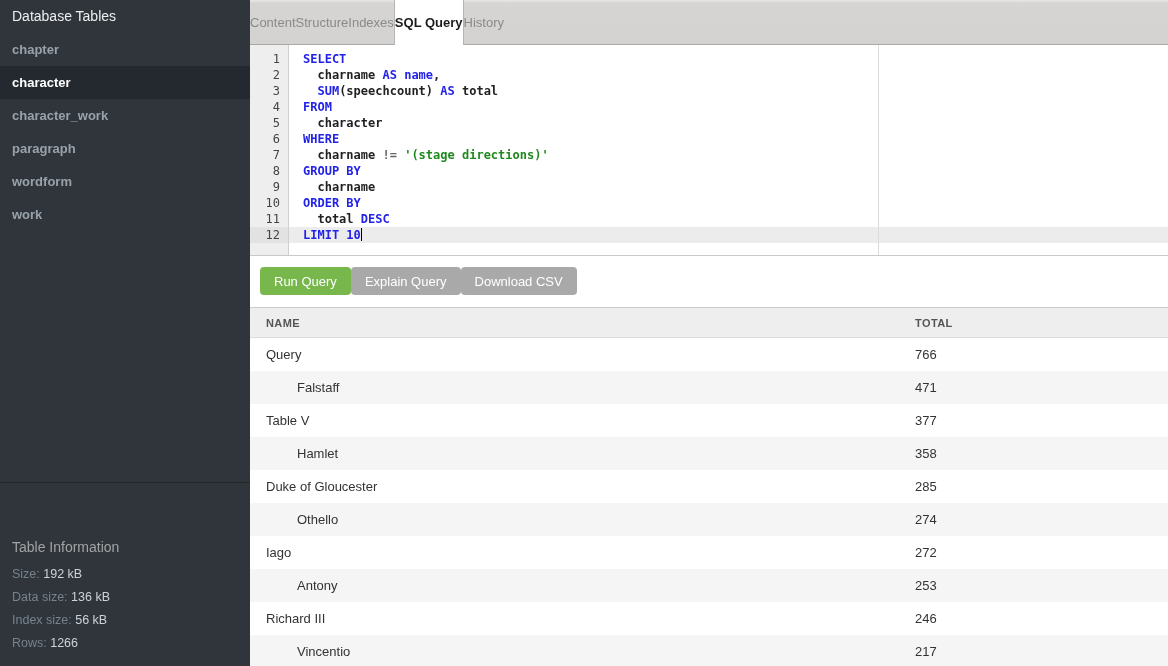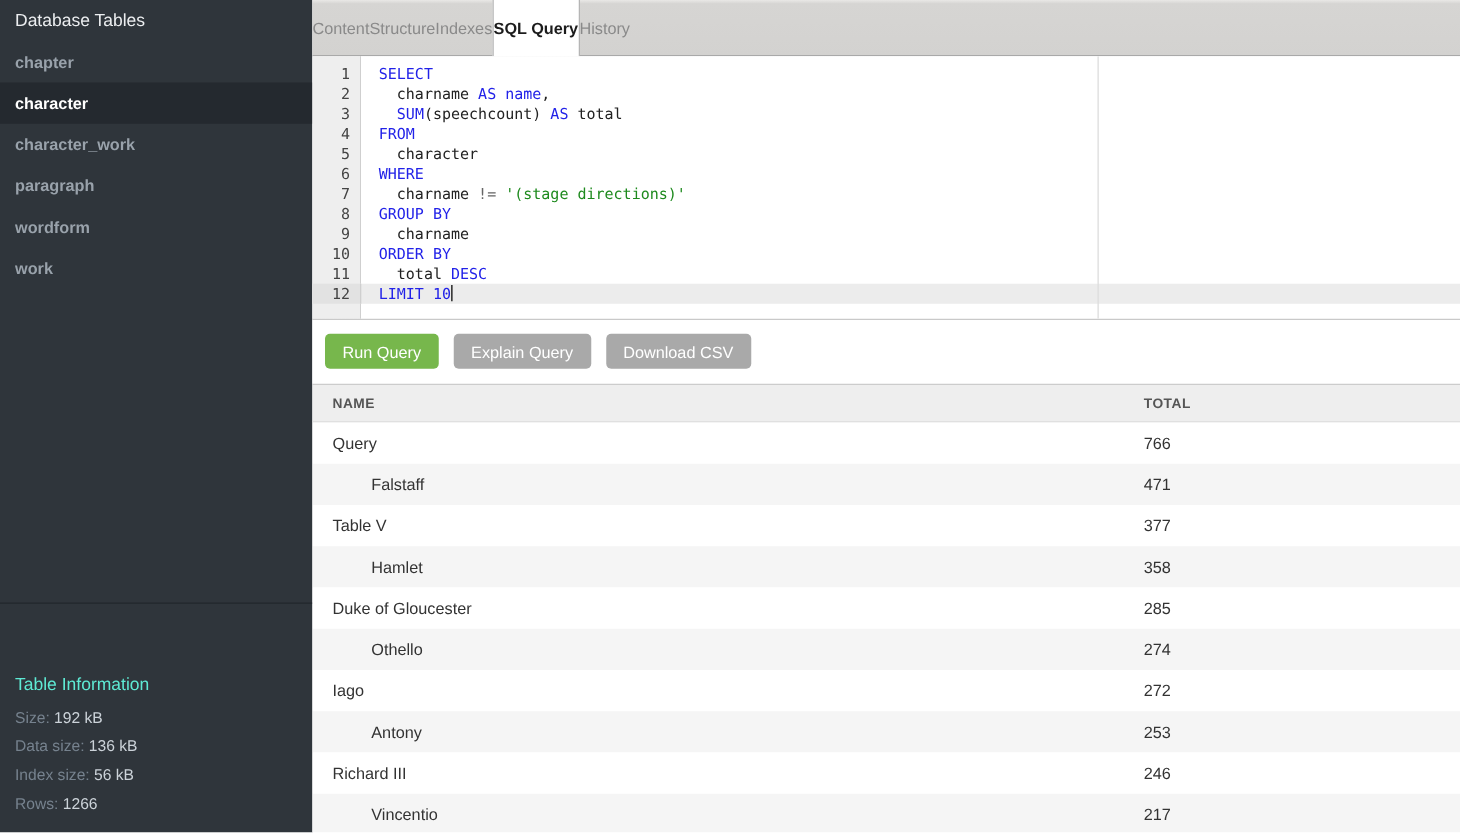--- a/index.html
+++ b/index.html
@@ -7,21 +7,21 @@
   body { font-family:"Liberation Sans", sans-serif; background:#fff; }
   .app { display:flex; width:1168px; height:666px; }
 
   
   .sidebar { width:250px; min-width:250px; background:#2f353b; display:flex; flex-direction:column; }
   .sidebar-title { height:33px; line-height:33px; padding:0 12px; color:#eceef0; font-size:14px; }
   .table-list { display:flex; flex-direction:column; }
   .table-item { height:33px; line-height:33px; padding:0 12px; font-size:13px; color:#99a2ab; cursor:pointer;font-weight:bold; }
   .table-item.selected { background:#24292f; color:#ffffff; font-weight:bold; }
   .table-info { margin-top:auto; border-top:1px solid #22272c; padding:12px 12px 8px 12px; }
-  .info-title { font-size:14px; color:#5eead4; margin-bottom:11px;margin-top:44px; }
+  .info-title { font-size:14px; color:#a3a3a3; margin-bottom:11px;margin-top:44px; }
   .info-row { font-size:12.5px; line-height:17px; margin-bottom:6px; }
   .info-label { color:#76828e; }
   .info-value { color:#ccd3d9; }
 
   
   .main { flex:1; display:flex; flex-direction:column; background:#fff; min-width:0; }
 
   
   .tabbar { height:45px; min-height:45px; display:flex; align-items:stretch;
             background:linear-gradient(#e9e8e6 0px, #d6d5d3 3px, #d3d2d0 100%);
@@ -31,33 +31,33 @@
                 border-left:1px solid #b5b5b5; border-right:1px solid #b5b5b5; margin-bottom:-1px; }
 
   
   .editor { position:relative; height:211px; min-height:211px; border-bottom:1px solid #c9c9c9;
             background:linear-gradient(to right, #eeeeee 0, #eeeeee 38px, #cfcfcf 38px, #cfcfcf 39px, #ffffff 39px);
             padding-top:6px; overflow:hidden; cursor:text; }
   .line { display:flex; height:16px; line-height:16px;
           font-family:"DejaVu Sans Mono", monospace; font-size:12px; }
   .line .no { width:39px; min-width:39px; text-align:right; padding-right:8px; color:#444;
               border-right:1px solid transparent; }
-  .line .code { padding-left:14px; white-space:pre; color:#222; flex:1; }
+  .line .code { padding-left:14px; white-space:pre; color:#222; flex:1;font-weight:bold; }
   .line.current { background:#ececec; }
   .line.current .no { background:#e2e2e2; border-right-color:#cfcfcf; }
   .tok-kw  { color:#2222e8; }
   .tok-num { color:#2222e8; }
   .tok-str { color:#1e8a1e; }
   .tok-op  { color:#666666; }
   .tok-id  { color:#222222; }
   .caret { display:inline-block; width:1px; height:13px; background:#000; vertical-align:-2px; }
   .editor-divider { position:absolute; top:0; bottom:0; left:628px; width:1px; background:#dcdcdc; }
 
   
-  .actions { padding:11px 0 12px 10px; display:flex; gap:12px; background:#fff; }
+  .actions { padding:11px 0 12px 10px; display:flex; background:#fff; }
   .btn { height:28px; padding:0 14px; border:none; border-radius:4px; color:#fff;
          font-size:13px; font-family:"Liberation Sans", sans-serif; cursor:pointer; }
   .btn-run { background:#77b74c; }
   .btn-gray { background:#a9a9a9; }
 
   
   .results { border-top:1px solid #cccccc; flex:1; overflow:hidden; }
   .thead { display:flex; height:30px; align-items:center; background:#eeeeee;
            border-bottom:1px solid #dcdcdc; font-size:11px; font-weight:bold;
            letter-spacing:0.4px; color:#555; }

